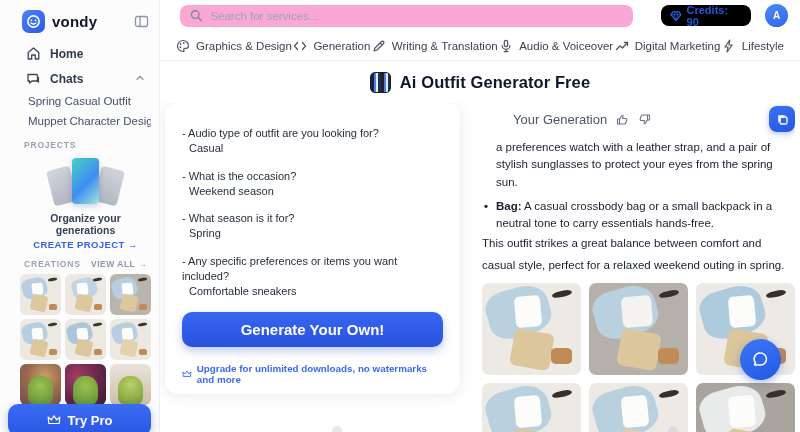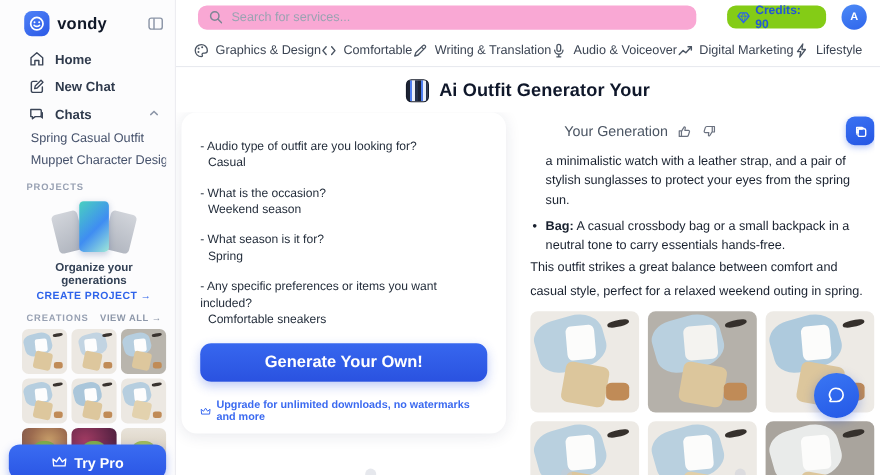--- a/index.html
+++ b/index.html
@@ -47,21 +47,21 @@
   .thumb.m3::after { background:radial-gradient(circle at 50% 30%,#b7d06a 0%,#8cab43 65%,#6f9433 100%); }
   .try-pro { position:absolute; left:8px; right:8px; bottom:-4px; height:32px; border-radius:10px; border:none; background:linear-gradient(180deg,#3a6cf2,#2a55e4); color:#fff; font-size:13px; font-weight:bold; font-family:inherit; display:flex; align-items:center; justify-content:center; gap:7px; cursor:pointer; box-shadow:0 3px 8px rgba(42,85,228,.35); }
 
   
   .main { position:relative; flex:1; height:432px; display:flex; flex-direction:column; }
   .topbar { display:flex; align-items:center; height:31px; padding:0 12px 0 20px; gap:14px; }
   .search-box { display:flex; align-items:center; gap:8px; width:460px; height:22px; background:#f9a8d4; border-radius:8px; padding:0 10px; }
   .search-box input { border:none; outline:none; background:transparent; font-family:inherit; font-size:11.5px; color:#374151; width:100%; }
   .search-box input::placeholder { color:#9aa3b2; }
   .topbar .spacer { flex:1; }
-  .credits-pill { display:flex; align-items:center; gap:5px; height:21px; padding:0 9px; background:#84cc16; border-radius:8px; font-size:11px; font-weight:bold; color:#2257d6; cursor:pointer; }
+  .credits-pill { display:flex; align-items:center; gap:5px; height:21px; padding:0 9px; background:#000000; border-radius:8px; font-size:11px; font-weight:bold; color:#2257d6; cursor:pointer; }
   .avatar { width:23px; height:23px; border-radius:50%; background:linear-gradient(160deg,#4d8af6,#2f66ec); color:#fff; font-size:10px; font-weight:bold; display:flex; align-items:center; justify-content:center; cursor:pointer; }
 
   .tabs { display:flex; align-items:center; justify-content:space-between; height:30px; padding:0 16px; border-bottom:1px solid #e8eaef; }
   .tab { display:flex; align-items:center; gap:6px; font-size:11.5px; color:#3b4453; font-weight:500; cursor:pointer; white-space:nowrap; }
   .tab svg { flex:none; }
 
   .title-row { display:flex; align-items:center; justify-content:center; gap:9px; margin-top:9px; height:24px; }
   .app-icon { width:21px; height:21px; border-radius:5px; background:repeating-linear-gradient(90deg,#1b2233 0 3px,#4d7df0 3px 5px,#e8eef8 5px 7px,#23304a 7px 10px); border:1px solid #141a29; }
   .page-title { font-size:16.5px; font-weight:bold; color:#0f172a; letter-spacing:.1px; }
 
@@ -131,27 +131,20 @@
     </div>
 
     <div class="nav-item">
       <svg width="15" height="15" viewBox="0 0 15 15">
           <path d="M2.2 6.5 7.5 2l5.3 4.5V13H9.3V9H5.7v4H2.2z" fill="none" stroke="#3b4557" stroke-width="1.3" stroke-linejoin="round"></path>
         </svg>
       <span>Home</span>
     </div>
     <div class="nav-item">
       <svg width="15" height="15" viewBox="0 0 15 15">
-          <path d="M12.5 8v3.5a1.5 1.5 0 0 1-1.5 1.5H4a1.5 1.5 0 0 1-1.5-1.5V4.5A1.5 1.5 0 0 1 4 3h3.5" fill="none" stroke="#3b4557" stroke-width="1.3" stroke-linecap="round"></path>
-          <path d="M11.3 1.9l1.8 1.8-5.3 5.3-2.3.5.5-2.3z" fill="none" stroke="#3b4557" stroke-width="1.2" stroke-linejoin="round"></path>
-        </svg>
-      <span>New Chat</span>
-    </div>
-    <div class="nav-item">
-      <svg width="15" height="15" viewBox="0 0 15 15">
           <path d="M2 3.5h8.5a1 1 0 0 1 1 1V9a1 1 0 0 1-1 1H6l-2.5 2V10H2a0 0 0 0 1 0 0z" fill="none" stroke="#3b4557" stroke-width="1.3" stroke-linejoin="round"></path>
           <path d="M12.5 6.5v4.5l-1.6-1.2" fill="none" stroke="#3b4557" stroke-width="1.2" stroke-linecap="round"></path>
         </svg>
       <span>Chats</span>
       <span class="chev">
         <svg width="10" height="10" viewBox="0 0 10 10">
             <path d="M2 6.2 5 3.4 8 6.2" fill="none" stroke="#8a94a6" stroke-width="1.3" stroke-linecap="round"></path>
           </svg>
       </span>
     </div>
@@ -263,21 +256,21 @@
             <circle cx="4.6" cy="5" r=".9" fill="#4b5563"></circle>
             <circle cx="7.8" cy="3.9" r=".9" fill="#4b5563"></circle>
             <circle cx="4.4" cy="8.2" r=".9" fill="#4b5563"></circle>
           </svg>
         <span>Graphics &amp; Design</span>
       </div>
       <div class="tab">
         <svg width="14" height="14" viewBox="0 0 14 14">
             <path d="M4.5 3.5 1.5 7l3 3.5M9.5 3.5l3 3.5-3 3.5" fill="none" stroke="#4b5563" stroke-width="1.3" stroke-linecap="round" stroke-linejoin="round"></path>
           </svg>
-        <span>Comfortable</span>
+        <span>Generation</span>
       </div>
       <div class="tab">
         <svg width="14" height="14" viewBox="0 0 14 14">
             <path d="M2 12l1-3 6.5-6.5a1.4 1.4 0 0 1 2 2L5 11z" fill="none" stroke="#4b5563" stroke-width="1.2" stroke-linejoin="round"></path>
             <line x1="8.2" y1="3.8" x2="10.2" y2="5.8" stroke="#4b5563" stroke-width="1.1"></line>
           </svg>
         <span>Writing &amp; Translation</span>
       </div>
       <div class="tab">
         <svg width="14" height="14" viewBox="0 0 14 14">
@@ -296,21 +289,21 @@
       <div class="tab">
         <svg width="14" height="14" viewBox="0 0 14 14">
             <path d="M7.8 1 3 8h3l-1 5 5.2-7H7z" fill="none" stroke="#4b5563" stroke-width="1.2" stroke-linejoin="round"></path>
           </svg>
         <span>Lifestyle</span>
       </div>
     </div>
 
     <div class="title-row">
       <span class="app-icon"></span>
-      <span class="page-title">Ai Outfit Generator Your</span>
+      <span class="page-title">Ai Outfit Generator Free</span>
     </div>
 
     <div class="content">
 
       <section class="prompt-card">
         <div class="q-block">
           <div>- Audio type of outfit are you looking for?</div>
           <div class="ans">Casual</div>
         </div>
         <div class="q-block">
@@ -351,21 +344,21 @@
               </svg>
           </span>
           <button class="copy-btn">
             <svg width="13" height="13" viewBox="0 0 13 13">
                 <rect x="4" y="4" width="7" height="7" rx="1.5" fill="none" stroke="#fff" stroke-width="1.3"></rect>
                 <path d="M9 2.5V3M2.5 9H3M2.8 2.8h5v1.4H4.2v3.6H2.8z" fill="none" stroke="#fff" stroke-width="1.3" stroke-linejoin="round"></path>
               </svg>
           </button>
         </div>
 
-        <div class="gen-text p1">a minimalistic watch with a leather strap, and a pair of stylish sunglasses to protect your eyes from the spring sun.</div>
+        <div class="gen-text p1">a preferences watch with a leather strap, and a pair of stylish sunglasses to protect your eyes from the spring sun.</div>
 
         <div class="gen-text bullet-line">
           <span class="dot">•</span><b>Bag:</b><span> A casual crossbody bag or a small backpack in a neutral tone to carry essentials hands-free.</span>
         </div>
 
         <div class="gen-text p2">This outfit strikes a great balance between comfort and casual style, perfect for a relaxed weekend outing in spring.</div>
 
         <div class="gen-grid">
           <div class="gtile g1">
               <i class="sh"></i>

